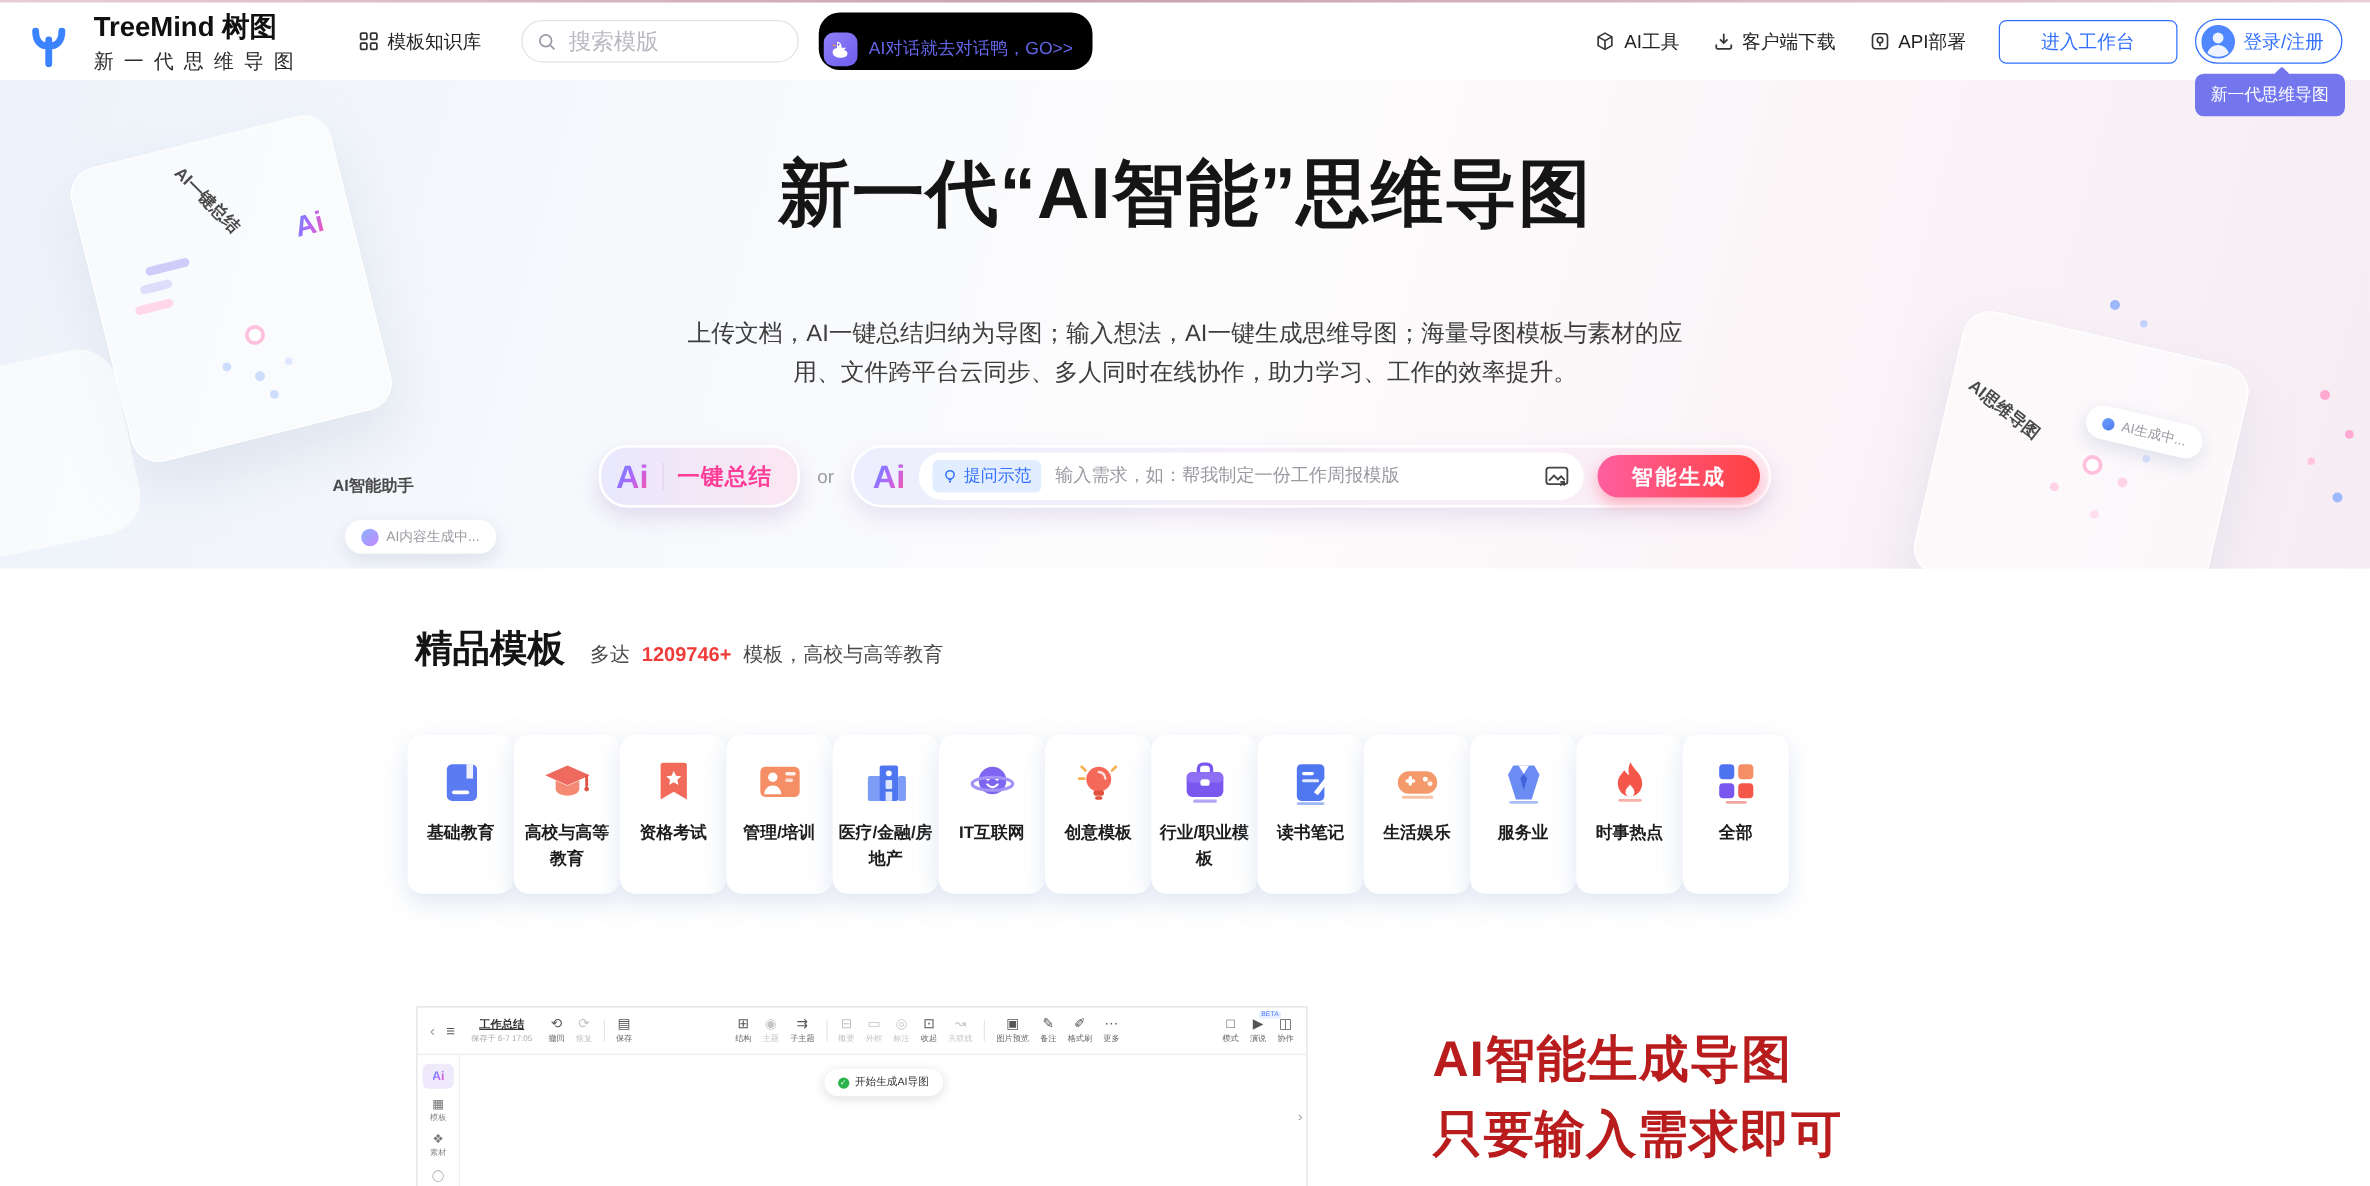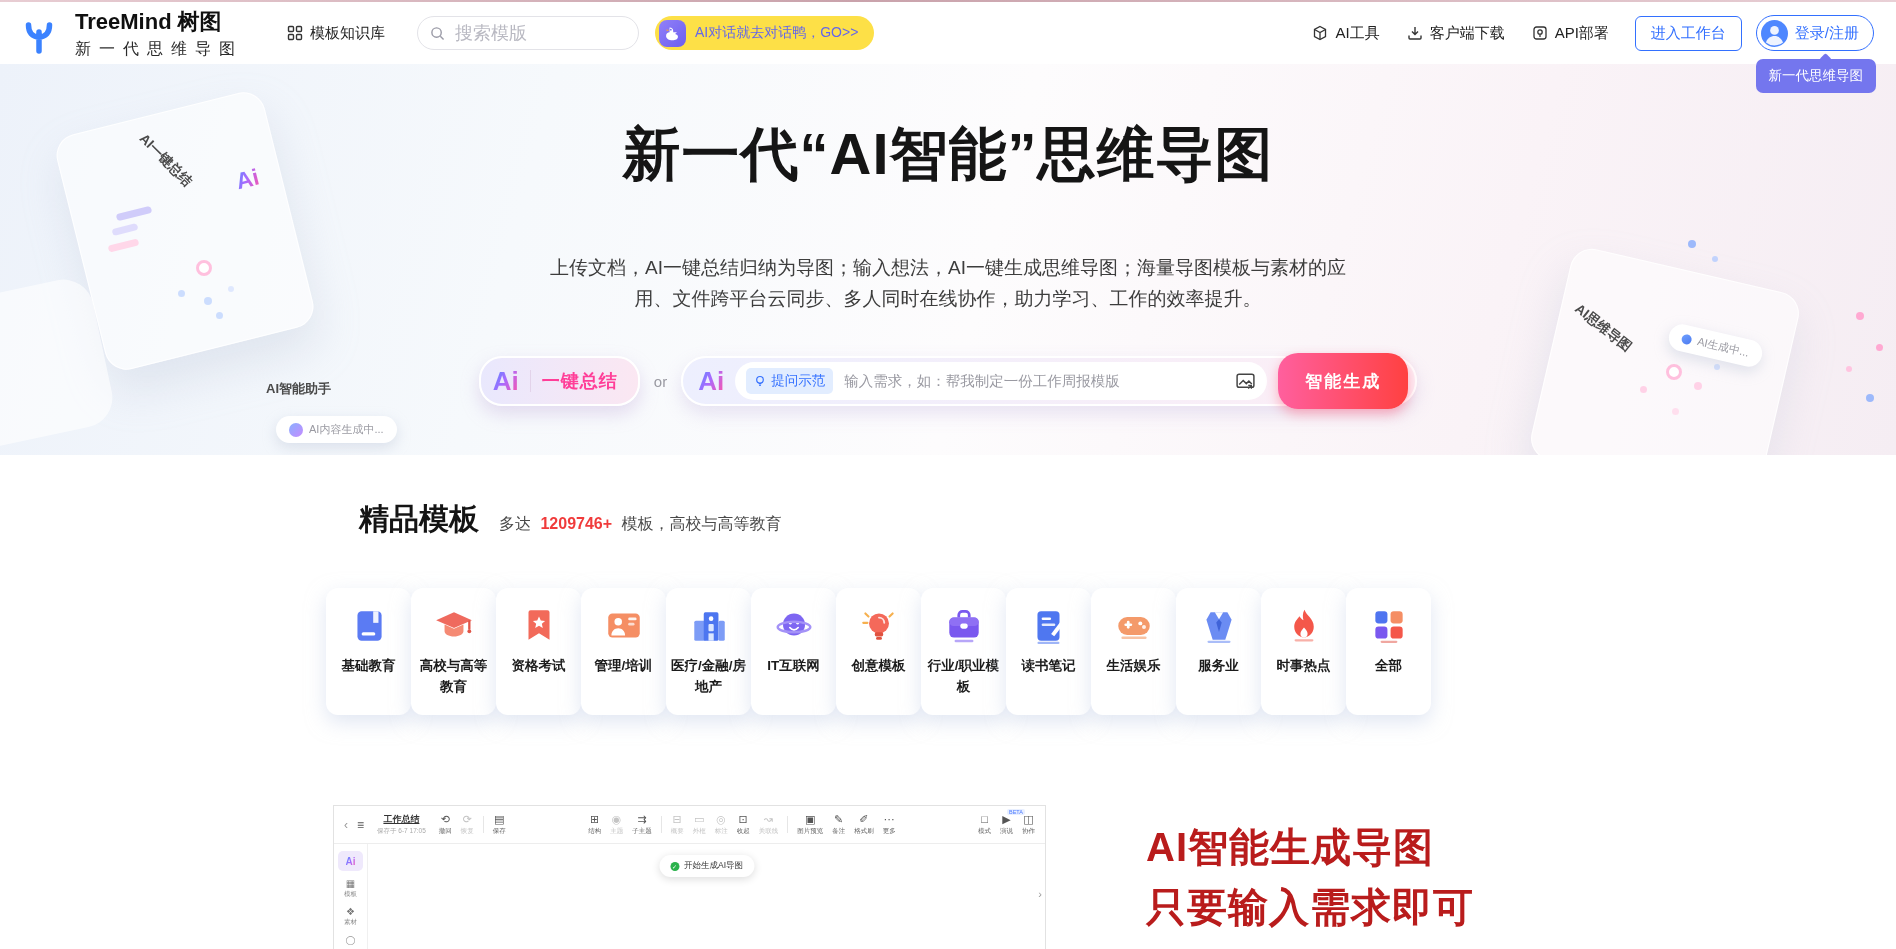--- a/index.html
+++ b/index.html
@@ -16,28 +16,28 @@
   .header{position:absolute;top:2px;left:0;width:100%;height:62px;background:#fff;
     display:flex;align-items:center;padding:0 22px;box-sizing:border-box;z-index:40}
   .logo{display:flex;align-items:center;gap:19px}
   .logo-txt .row1{display:flex;align-items:baseline;gap:6px;font-weight:800;font-size:22px;color:#101010}
   .logo-txt .row2{font-size:16px;color:#2b2b2b;letter-spacing:8px;margin-top:2px;font-weight:400}
   .kb{display:flex;align-items:center;gap:7px;margin-left:44px;font-size:15px;color:#222;cursor:pointer}
   .search{margin-left:32px;width:222px;height:34px;border:1px solid #e3e3e8;border-radius:17px;
     display:flex;align-items:center;gap:8px;padding:0 12px;box-sizing:border-box;background:#fff}
   .search input{border:none;outline:none;flex:1;font-size:18px;color:#333;background:transparent}
   .search input::placeholder{color:#b9b9c2}
-  .promo{margin-left:16px;height:34px;border-radius:17px;background:#fde047;display:flex;align-items:center;
-    gap:9px;padding:0 16px 0 4px;cursor:pointer}
+  .promo{margin-left:16px;height:34px;border-radius:17px;background:#000000;display:flex;align-items:center;
+    gap:9px;padding:12px 16px 0 4px;cursor:pointer}
   .duck{width:27px;height:27px;border-radius:8px;background:linear-gradient(135deg,#9180f8,#6c5ef0);
     display:flex;align-items:center;justify-content:center}
   .promo .ptxt{font-size:14px;color:#6467ea}
   .hdr-right{margin-left:auto;display:flex;align-items:center;gap:27px}
   .nav-item{display:flex;align-items:center;gap:7px;font-size:15px;color:#222;cursor:pointer;white-space:nowrap}
-  .ws-btn{border:1px solid #3370ff;color:#3370ff;font-size:15px;border-radius:6px;padding:7px 15px;
+  .ws-btn{border:1px solid #3370ff;color:#3370ff;font-size:15px;border-radius:6px;padding:7px 33px;
     background:#fff;cursor:pointer;white-space:nowrap}
   .login-btn{border:1.5px solid #3370ff;border-radius:19px;height:36px;display:flex;align-items:center;
     gap:7px;padding:0 14px 0 4px;color:#3370ff;font-size:15px;background:#fff;cursor:pointer;white-space:nowrap}
   .login-tip{position:absolute;top:59px;right:20px;background:#7476ee;color:#fff;font-size:13.5px;
     padding:8px 13px;border-radius:7px;z-index:45}
   .login-tip::before{content:'';position:absolute;top:-4px;right:46px;width:9px;height:9px;background:#7476ee;
     transform:rotate(45deg);border-radius:2px}
   
   .hero{position:absolute;top:64px;left:0;width:100%;height:391px;overflow:hidden;
     background:linear-gradient(105deg,#edf2fa 0%,#f6f9fc 28%,#fdfcfd 52%,#faf3f7 78%,#f5edf3 100%)}
@@ -59,37 +59,37 @@
   .gen-pill{height:50px;width:736px;border-radius:25px;display:flex;align-items:center;gap:11px;
     padding:0 7px 0 15px;box-sizing:border-box;background:linear-gradient(90deg,#edeffe,#fdeef5);
     border:2px solid #fff;box-shadow:0 8px 18px rgba(186,170,220,.3)}
   .input-wrap{flex:1;height:38px;background:#fff;border-radius:19px;display:flex;align-items:center;
     gap:9px;padding:0 11px;box-sizing:border-box}
   .hint-tag{display:flex;align-items:center;gap:5px;background:#e2edff;color:#3370ff;font-size:13.5px;
     padding:4px 8px;border-radius:5px;cursor:pointer;white-space:nowrap}
   .input-wrap input{flex:1;border:none;outline:none;font-size:14.5px;color:#444;background:transparent}
   .input-wrap input::placeholder{color:#9a9aa2}
   .img-btn{cursor:pointer;display:flex;align-items:center}
-  .gen-btn{height:56px;border-radius:20px;padding:0 27px;border:none;cursor:pointer;
+  .gen-btn{height:34px;border-radius:20px;padding:0 27px;border:none;cursor:pointer;
     background:linear-gradient(90deg,#ff5f9e,#ff4141);color:#fff;font-size:17px;font-weight:700;
     letter-spacing:2px;box-shadow:0 5px 12px rgba(255,90,120,.45)}
   
   .deco{position:absolute;z-index:1}
   .deco-card{background:rgba(255,255,255,.55);border:1px solid rgba(255,255,255,.9);border-radius:22px;
     box-shadow:0 22px 44px rgba(175,185,210,.28)}
   .deco-label{font-size:13.5px;font-weight:600;color:#4a4a4a;white-space:nowrap}
   .deco-pill{background:#fff;border-radius:15px;box-shadow:0 5px 14px rgba(180,190,210,.4);
     display:flex;align-items:center;gap:6px;padding:6px 13px;font-size:11px;color:#9a9aa2;white-space:nowrap}
   .mini-av{width:14px;height:14px;border-radius:50%;background:linear-gradient(135deg,#8ab0ff,#c58bff)}
   .mini-av2{width:10px;height:10px;border-radius:50%;background:linear-gradient(135deg,#6fa0ff,#4d7bf0)}
   .dot{position:absolute;border-radius:50%}
   .bar{position:absolute;height:7px;border-radius:3.5px;background:#978ef4}
   
   .tpl{position:absolute;top:455px;left:0;width:100%;height:325px;background:#fff}
-  .tpl-head{position:absolute;left:359px;top:44px;display:flex;align-items:baseline}
+  .tpl-head{position:absolute;left:332px;top:44px;display:flex;align-items:baseline}
   .tpl-title{font-size:30px;font-weight:700;color:#141414}
   .tpl-sub{margin-left:20px;font-size:16px;color:#4a4a4a}
   .tpl-count{color:#f03b3b;font-weight:700;margin:0 5px}
   .cards{position:absolute;left:326px;top:133px;display:flex;}
   .cat-card{width:85px;height:127px;background:#fff;border-radius:12px;
     box-shadow:0 7px 20px rgba(198,210,232,.55);display:flex;flex-direction:column;align-items:center;
     cursor:pointer}
   .cat-icon{margin-top:17px;width:42px;height:42px}
   .cat-icon svg{width:42px;height:42px}
   .cat-label{margin-top:8px;font-size:13.5px;font-weight:600;color:#1c1c1c;line-height:21px;

